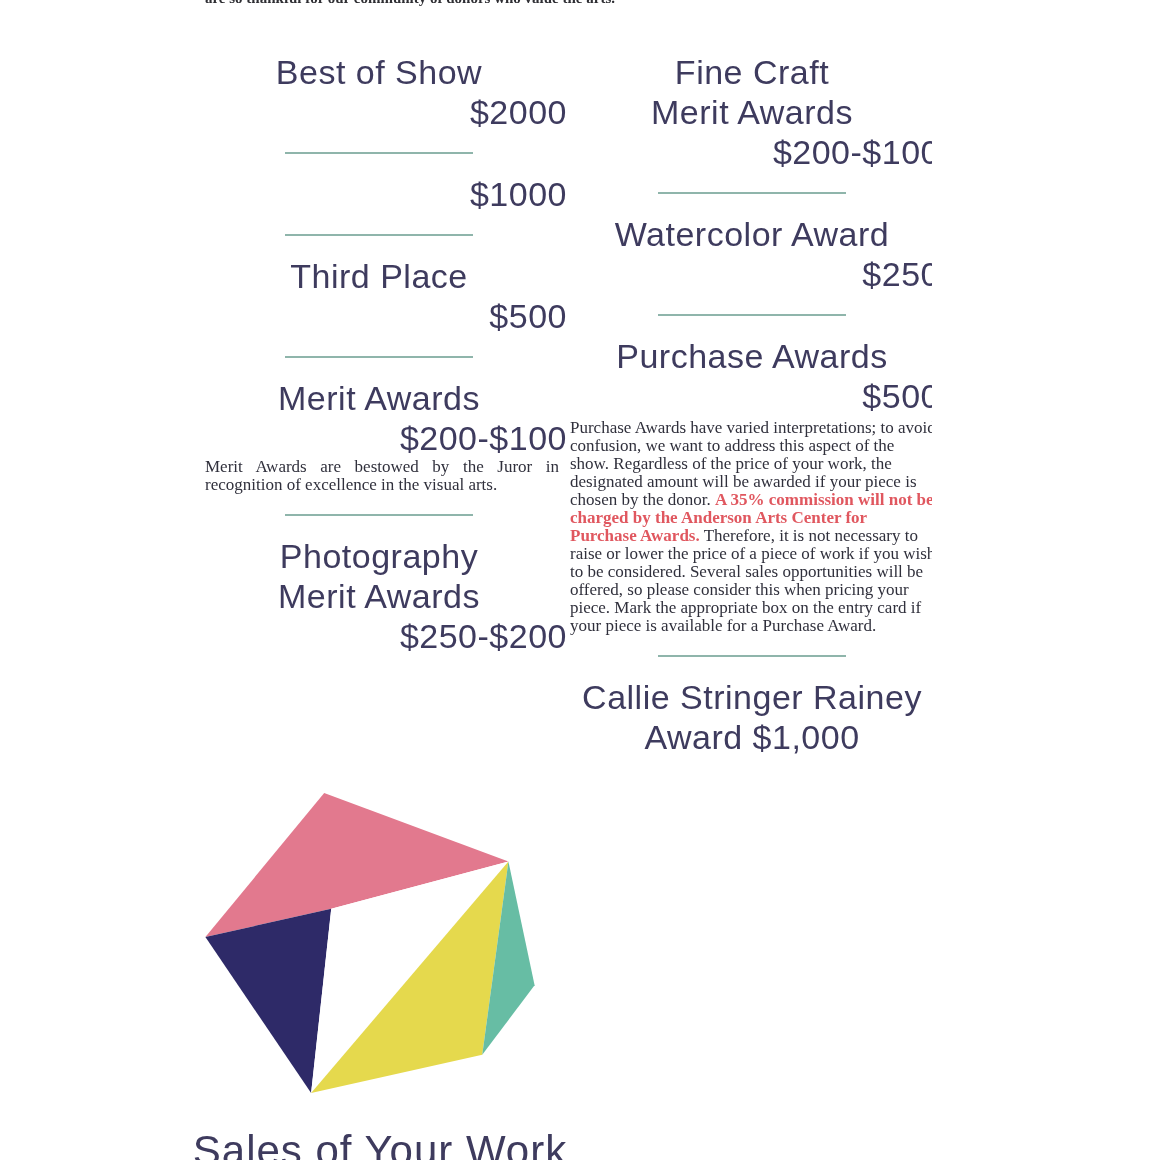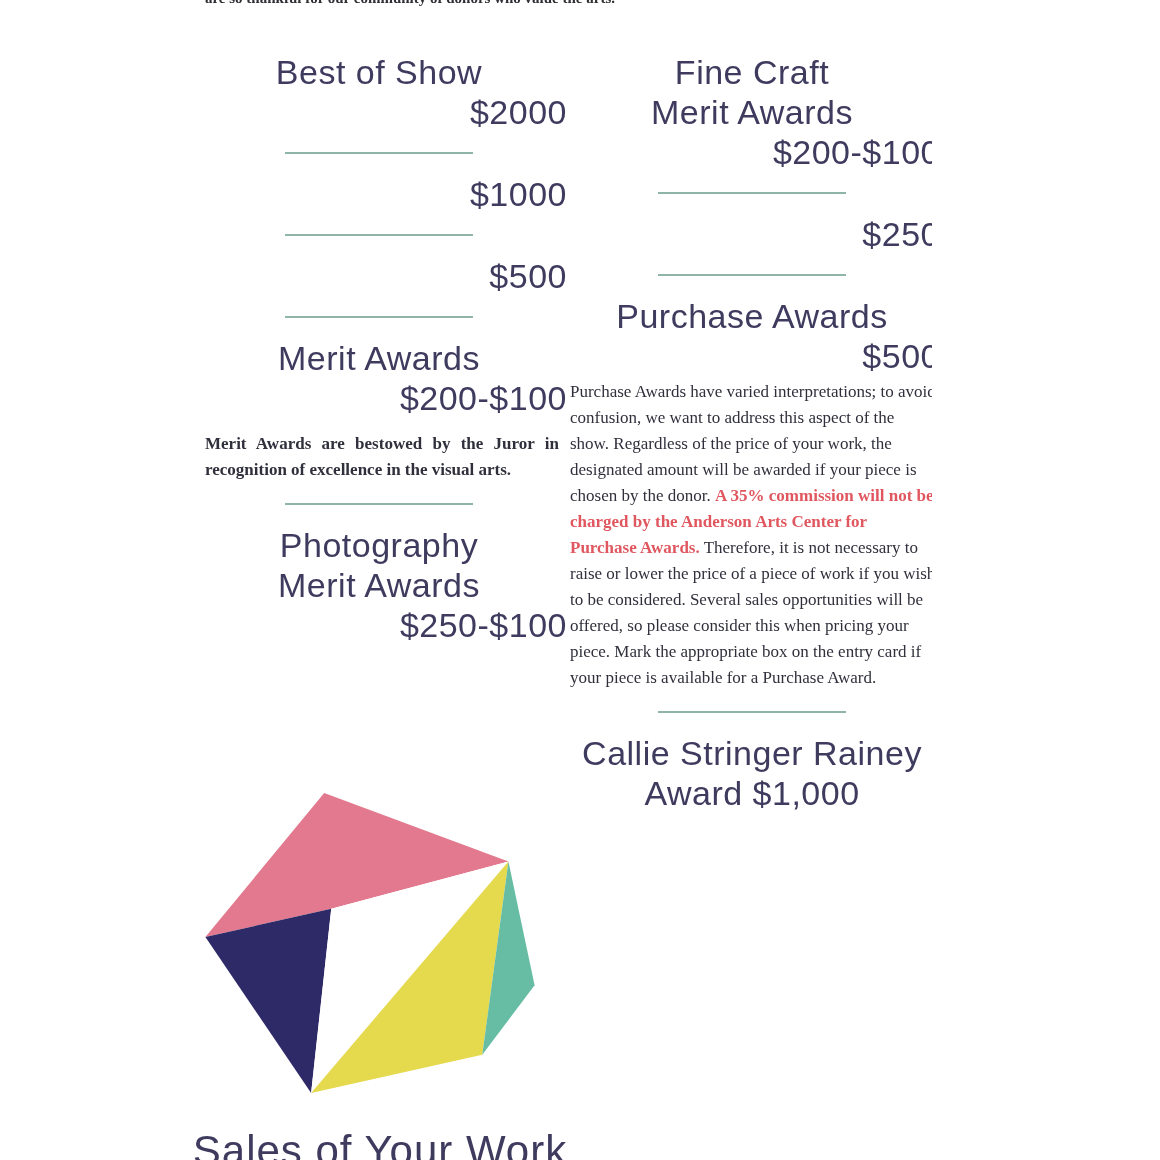--- a/index.html
+++ b/index.html
@@ -66,26 +66,26 @@
   .divider {
     width: 188px;
     height: 2px;
     background: #8fb5ab;
     border: none;
     margin: 20px auto 20px auto;
   }
   .body-text {
     font-family: "Liberation Serif", serif;
     font-size: 17px;
-    line-height: 26px;
+    line-height: 18px;
     color: #30303c;
     text-align: left;
     margin: 3px 4px 0 6px;
   }
-  .body-text.justified { text-align: justify; margin: 13px 8px 0 14px; font-weight: bold; }
+  .body-text.justified { text-align: justify; margin: 0 8px 0 14px; }
   .highlight-red {
     font-weight: bold;
     color: #e0575f;
   }
 
   
   #logo {
     position: absolute;
     left: 205px;
     top: 793px;
@@ -105,49 +105,51 @@
       <div class="award-amount">$2000</div>
     </div>
     <hr class="divider">
 
     <div>
       <div class="award-amount">$1000</div>
     </div>
     <hr class="divider">
 
     <div>
+      <div class="award-title">Third Place</div>
       <div class="award-amount">$500</div>
     </div>
     <hr class="divider">
 
     <div>
       <div class="award-title">Merit Awards</div>
       <div class="award-amount">$200-$100</div>
       <p class="body-text justified">Merit Awards are bestowed by the Juror in recognition of excellence in the visual arts.</p>
     </div>
     <hr class="divider">
 
     <div>
       <div class="award-title">Photography
 Merit Awards</div>
-      <div class="award-amount">$250-$100</div>
+      <div class="award-amount">$250-$200</div>
     </div>
 
   </div>
 
   <div id="col-right" class="col">
 
     <div>
       <div class="award-title">Fine Craft
 Merit Awards</div>
       <div class="award-amount">$200-$100</div>
     </div>
     <hr class="divider">
 
     <div>
+      <div class="award-title">Watercolor Award</div>
       <div class="award-amount">$250</div>
     </div>
     <hr class="divider">
 
     <div>
       <div class="award-title">Purchase Awards</div>
       <div class="award-amount">$500</div>
       <p class="body-text"><span>Purchase Awards have varied interpretations; to avoid confusion, we want to address this aspect of the show. Regardless of the price of your work, the designated amount will be awarded if your piece is chosen by the donor. </span><span class="highlight-red">A 35% commission will not be charged by the Anderson Arts Center for Purchase Awards.</span><span> Therefore, it is not necessary to raise or lower the price of a piece of work if you wish to be considered. Several sales opportunities will be offered, so please consider this when pricing your piece. Mark the appropriate box on the entry card if your piece is available for a Purchase Award.</span></p>
     </div>
     <hr class="divider">

